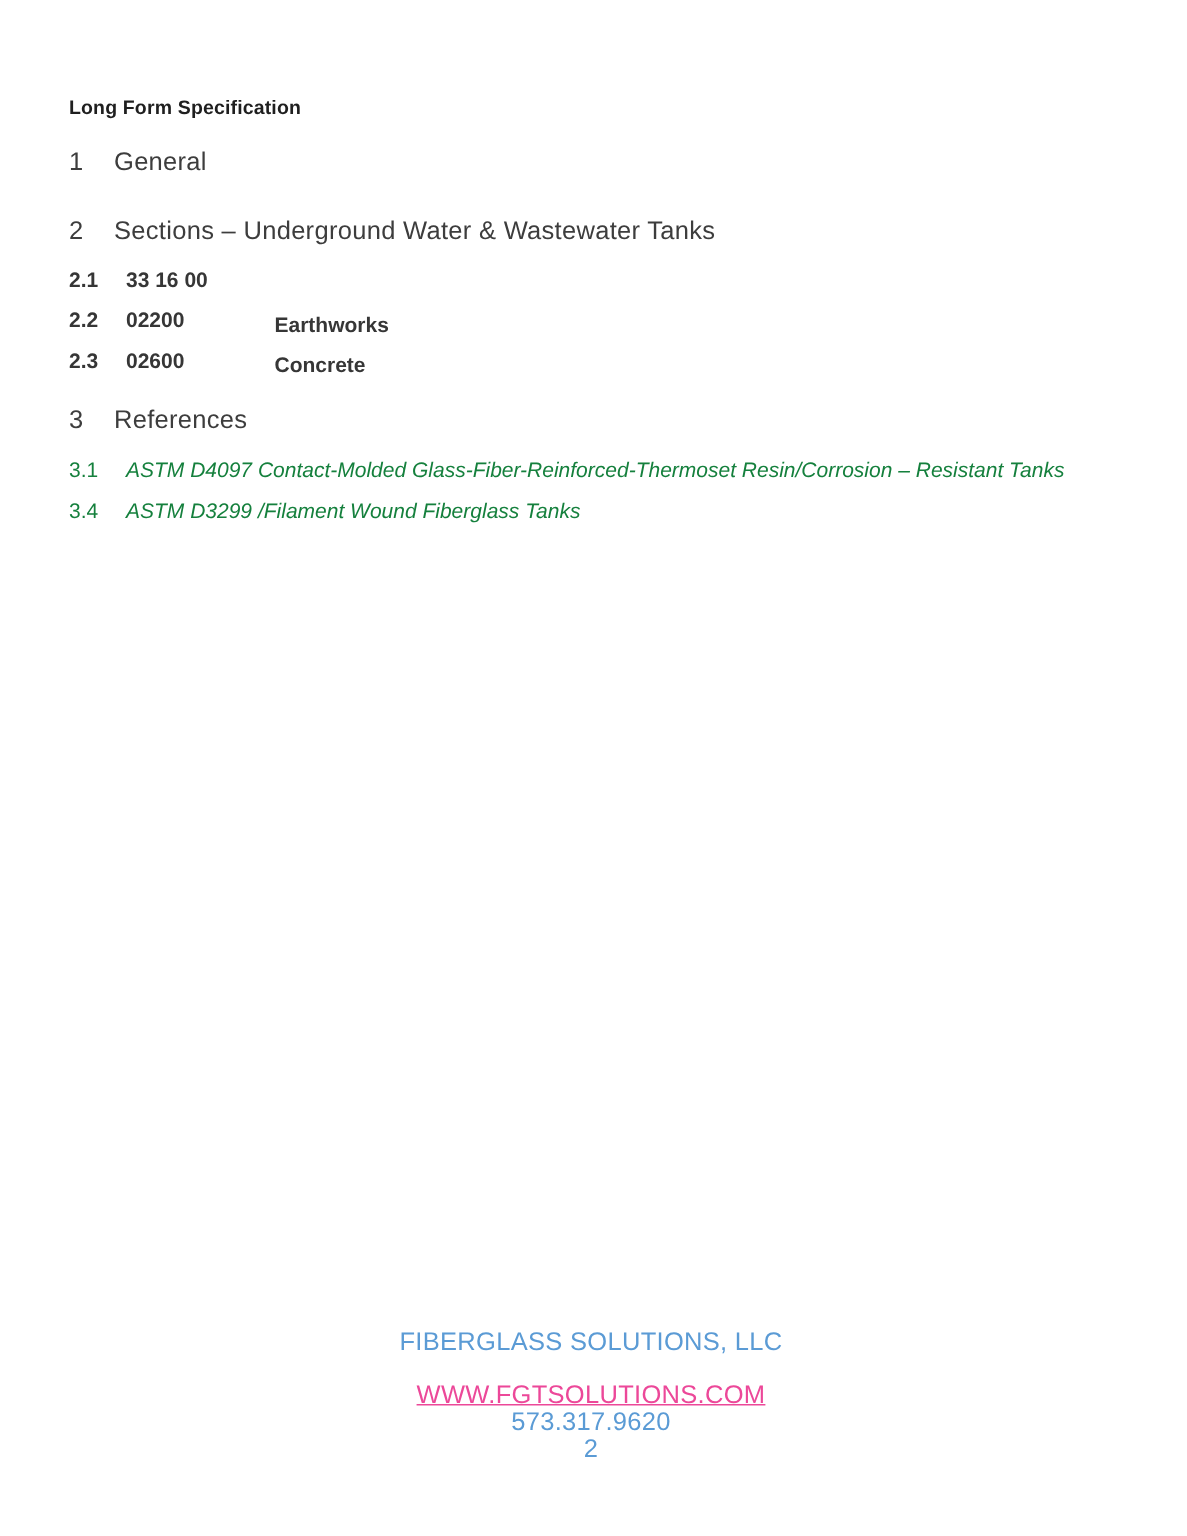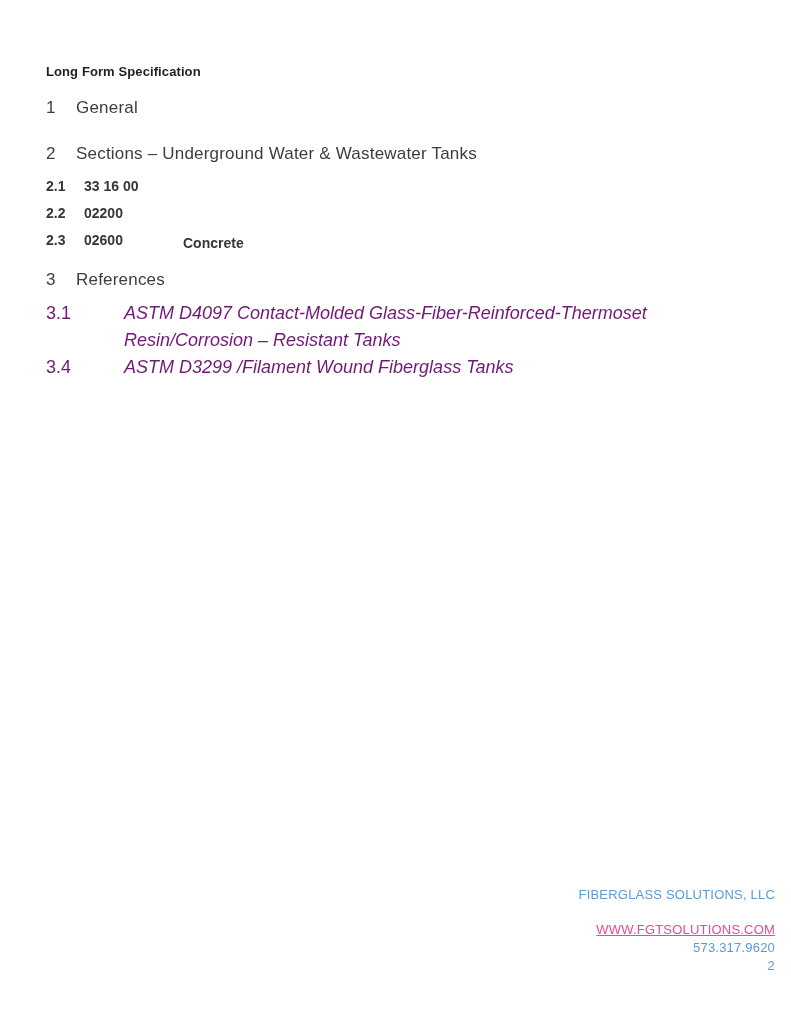--- a/index.html
+++ b/index.html
@@ -45,34 +45,33 @@
     font-size: 14px;
     line-height: 27px;
     color: #363636;
   }
   .spec-desc { position: relative; top: 3px; }
 
   .ref-list { margin-top: 9px; }
   .ref-row {
     display: grid;
     grid-template-columns: 38px 1fr;
-    font-size: 18px;
+    font-size: 14px;
     line-height: 27px;
-    color: #701a75;
-    gap: 40px;
+    color: #15803d;
   }
   .ref-text { max-width: 648px; font-style: italic; }
 
   .footer {
     position: absolute;
     top: 886px;
     left: 0;
-    right: 16px;
-    text-align: right;
-    font-size: 13px;
+    right: 3px;
+    text-align: center;
+    font-size: 17px;
     line-height: 18px;
     color: #5B9BD5;
     letter-spacing: 0.2px;
   }
   .footer-link {
     display: inline-block;
     color: #ec4899;
     text-decoration: underline;
     cursor: pointer;
     margin-top: 17px;
@@ -97,20 +96,21 @@
     </div>
 
     <div class="spec-table">
       <div class="spec-row">
         <span class="spec-num">2.1</span>
         <span class="spec-code">33 16 00</span>
       </div>
       <div class="spec-row">
         <span class="spec-num">2.2</span>
         <span class="spec-code">02200</span>
+        <span class="spec-desc">Earthworks</span>
       </div>
       <div class="spec-row">
         <span class="spec-num">2.3</span>
         <span class="spec-code">02600</span>
         <span class="spec-desc">Concrete</span>
       </div>
     </div>
 
     <div class="h1 h1-references">
       <span class="h-num">3</span>

